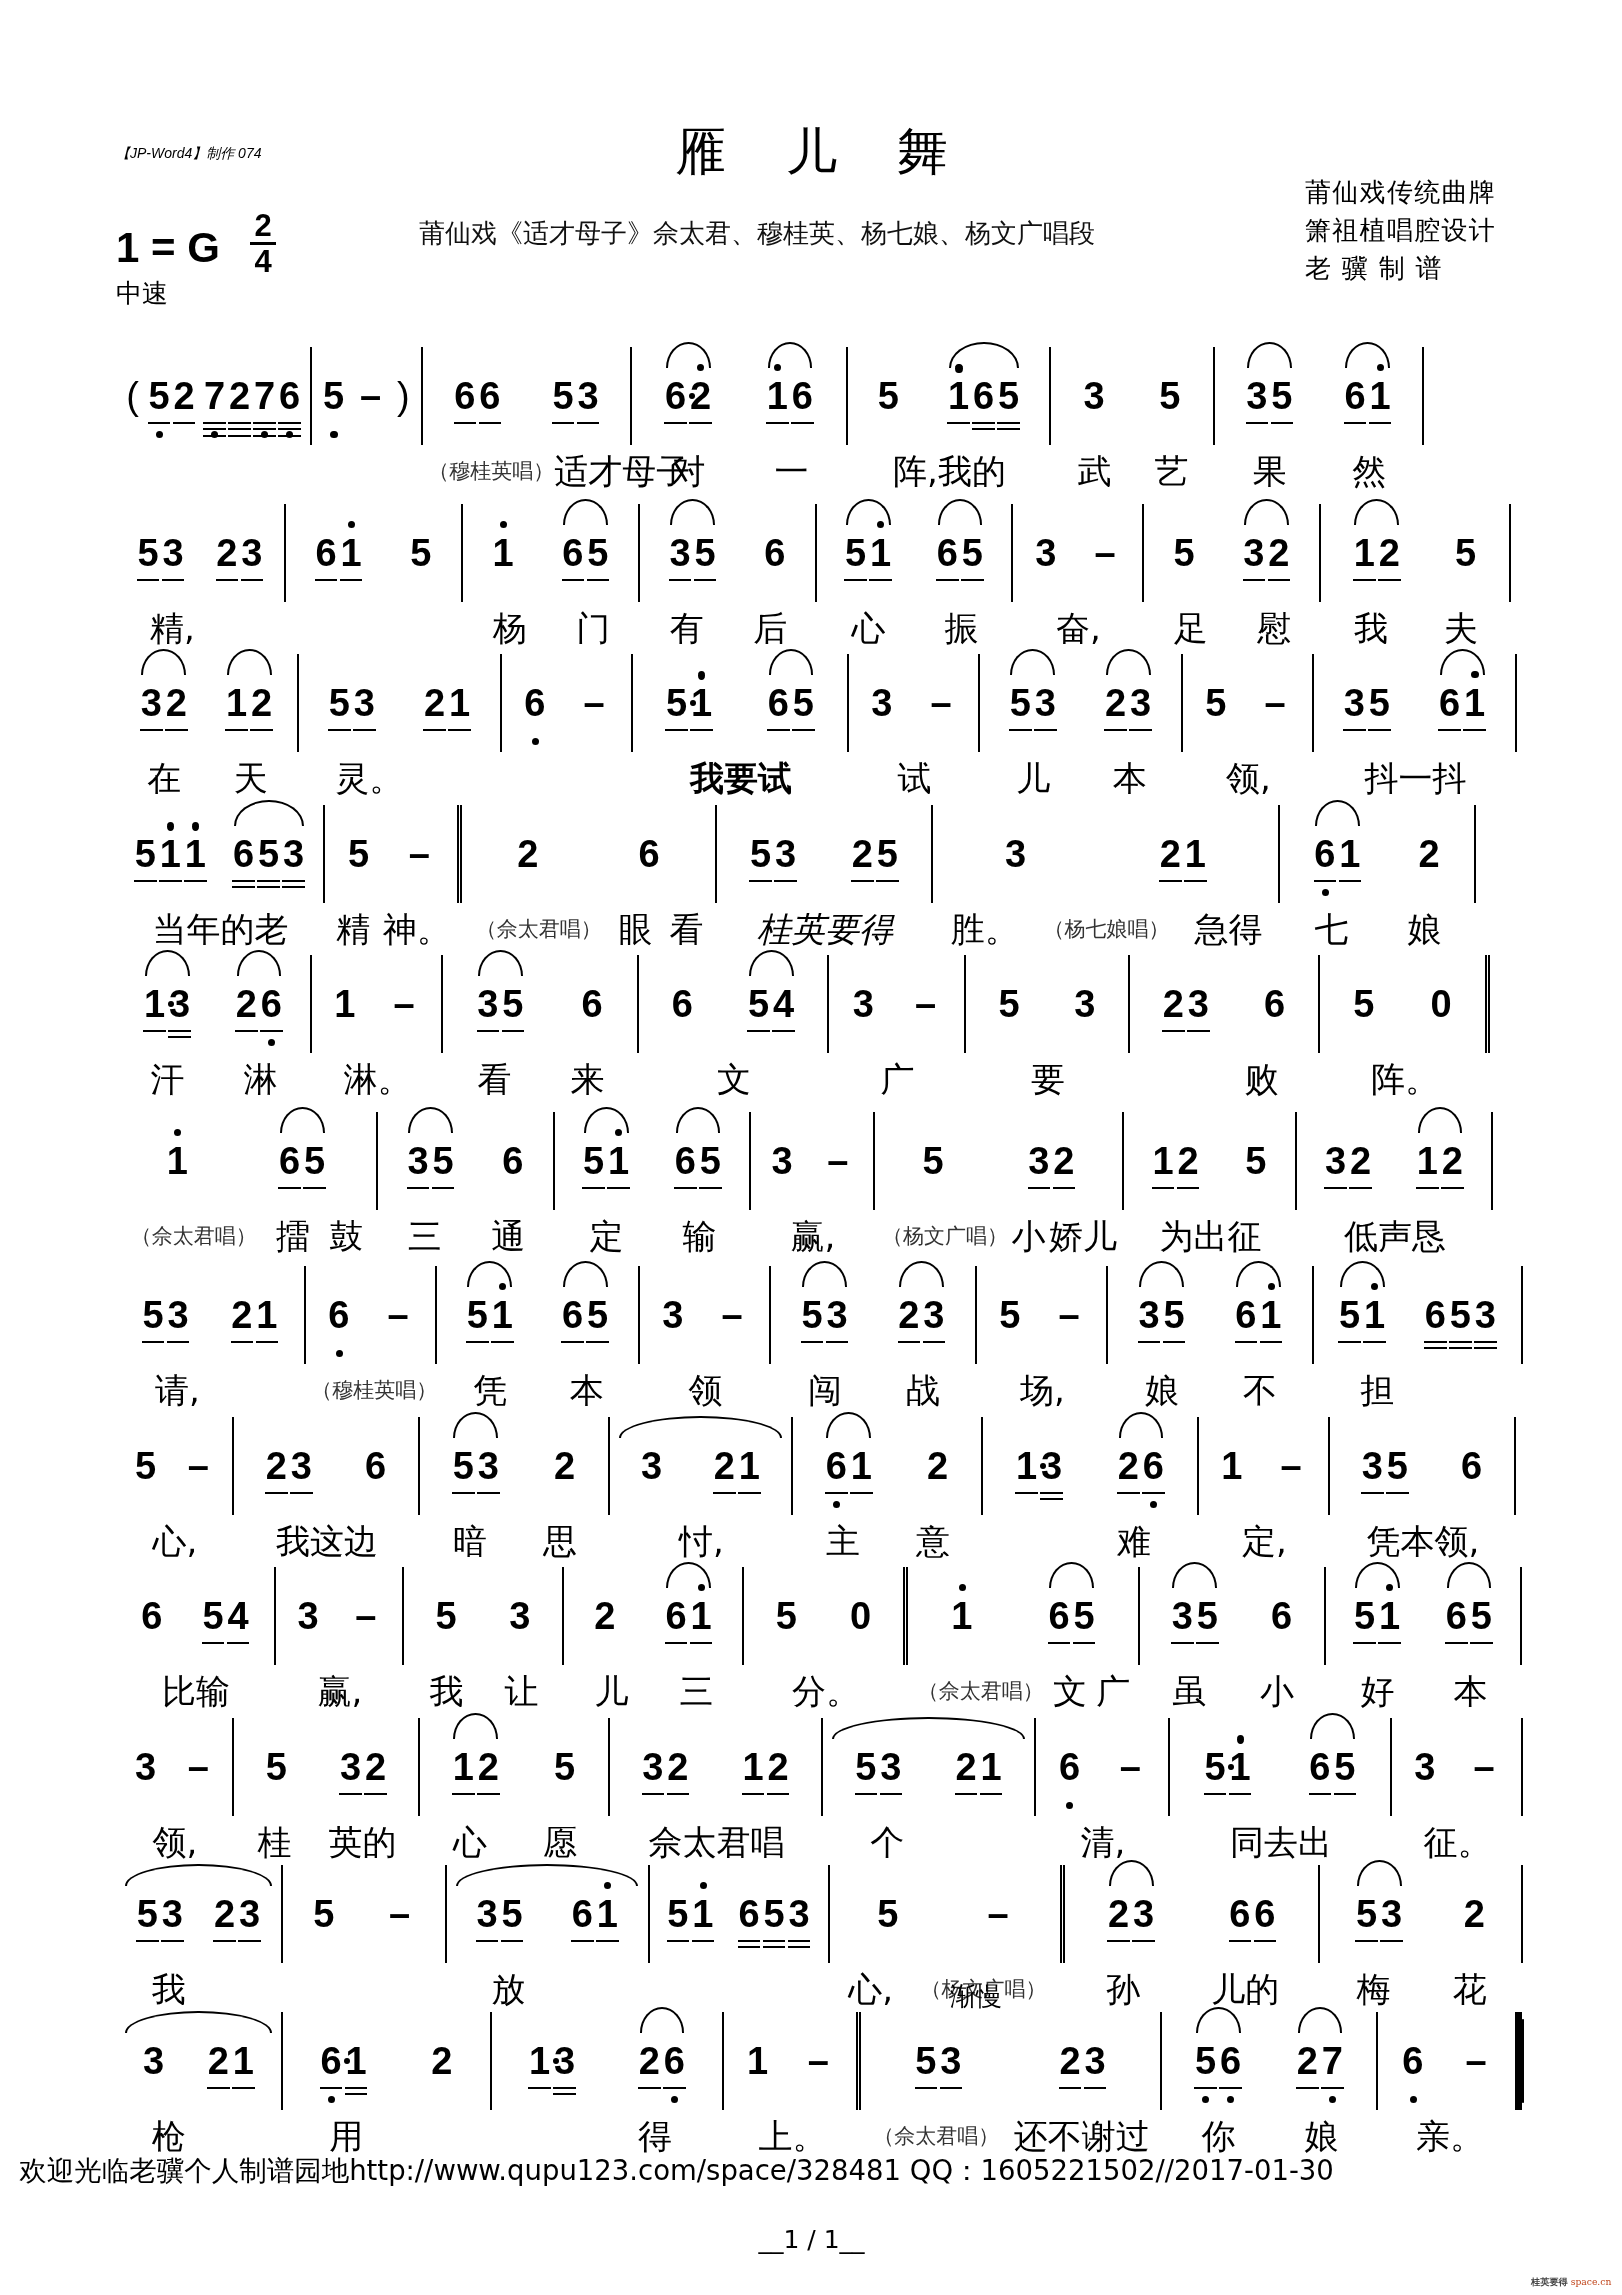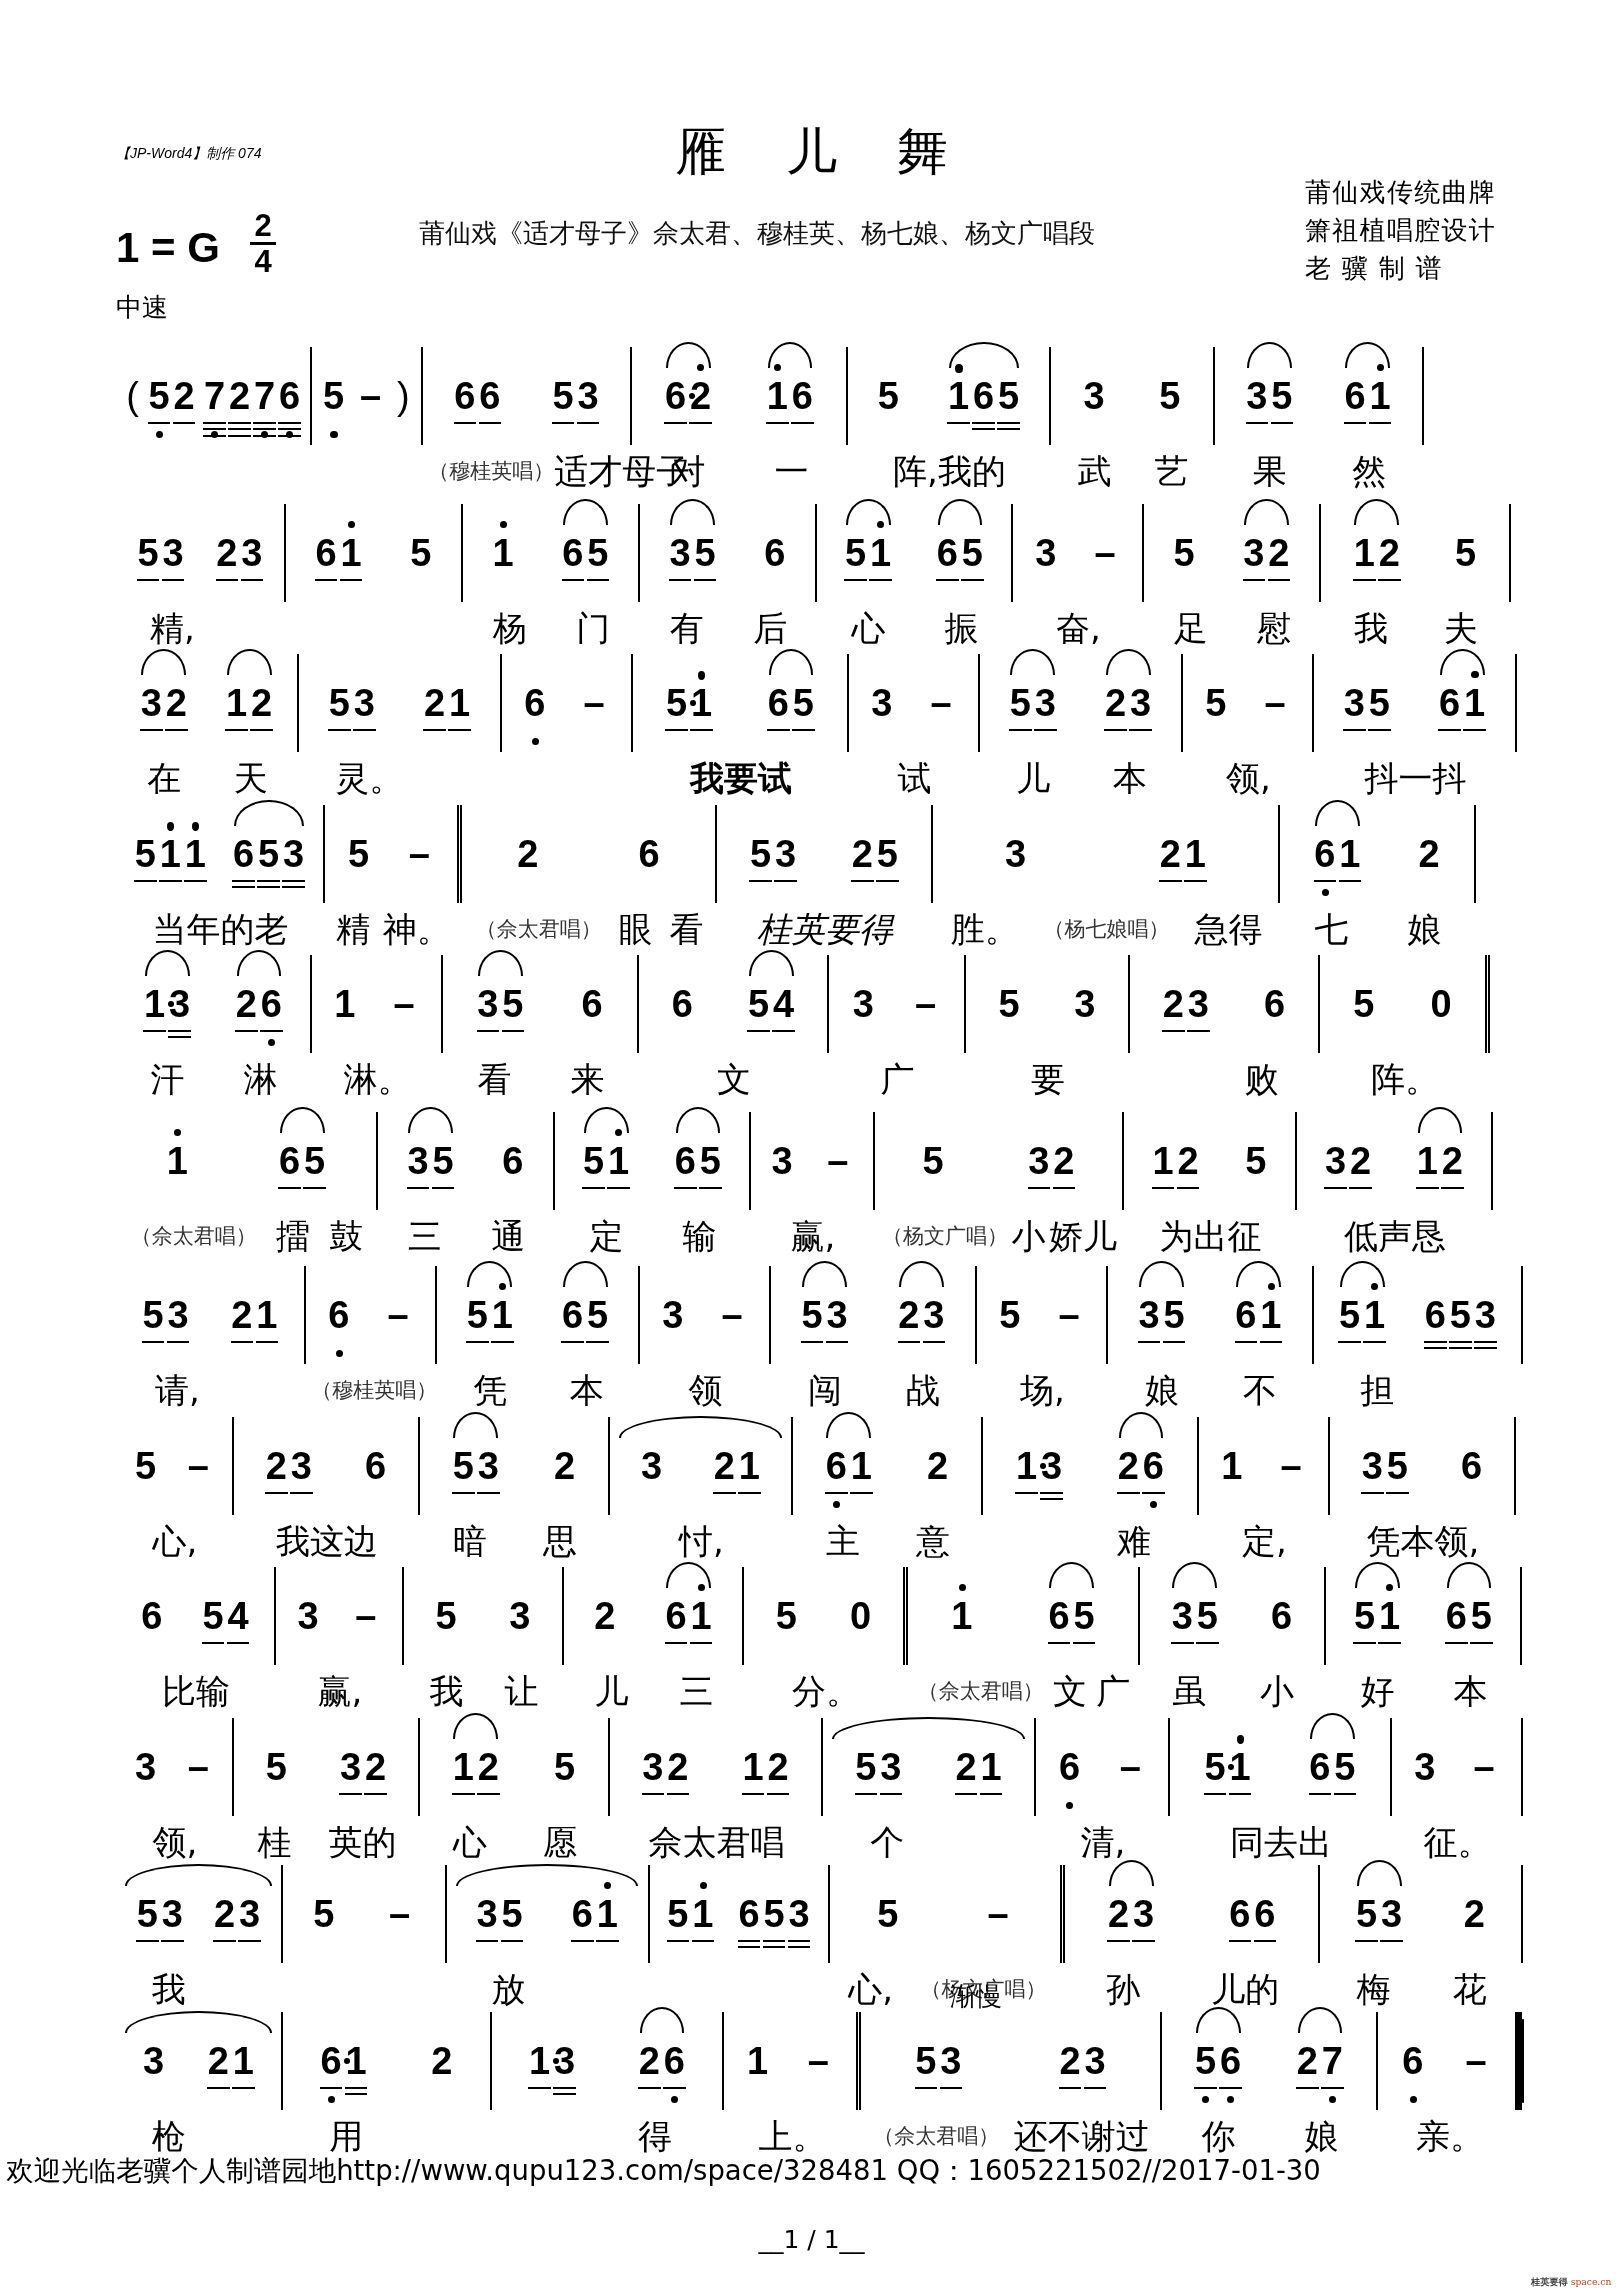--- a/index.html
+++ b/index.html
@@ -6,21 +6,21 @@
   body{width:1623px;height:2295px;position:relative;overflow:hidden;font-family:"Liberation Sans","DejaVu Sans",sans-serif;color:#000;}
   .abs{position:absolute;}
   .maker{left:116px;top:145px;font-size:14px;font-style:italic;}
   .title{left:0;width:1623px;top:118px;text-align:center;font-size:51px;letter-spacing:60px;font-family:"DejaVu Sans",sans-serif;padding-left:60px;box-sizing:border-box;}
   .subtitle{left:419px;top:216px;font-size:26px;font-family:"DejaVu Sans",sans-serif;color:#111;}
   .credits{left:1305px;top:173px;font-size:26px;line-height:38px;font-family:"DejaVu Sans",sans-serif;}
   .credits div{letter-spacing:1.3px;}
   .key{left:116px;top:224px;font-size:42px;font-weight:bold;}
   .timesig{left:250px;top:211px;width:26px;text-align:center;font-weight:bold;font-size:31px;line-height:30px;}
   .timesig .bar{border-top:3.3px solid #000;margin:1.3px 0;}
-  .tempo{left:116px;top:290px;font-size:26px;font-family:"DejaVu Sans",sans-serif;}
+  .tempo{left:116px;top:276px;font-size:26px;font-family:"DejaVu Sans",sans-serif;}
 
   .system{position:absolute;left:116px;width:1407px;}
   .notes{position:relative;height:98px;display:flex;align-items:stretch;}
   .measure{position:relative;display:flex;align-items:center;justify-content:space-around;padding:0 5.2px;box-sizing:border-box;}
   .measure.bar-r{border-right:2px solid #000;}
   .measure.dbl-r{border-right:5.9px double #000;}
   .measure.end-r{border-right:7.9px solid #000;box-shadow:9.2px 0 0 -7.2px #000;}
   .group{display:flex;position:relative;}
   .note{position:relative;font-size:38px;font-weight:bold;width:25px;text-align:center;line-height:98px;height:98px;}
   .note.paren{font-weight:normal;width:17px;}
@@ -29,21 +29,21 @@
   .u2::before{content:"";position:absolute;left:1.3px;right:1.3px;top:81px;border-top:2.6px solid #000;}
   .u3 .ul3{position:absolute;left:1.3px;right:1.3px;top:88px;border-top:2.6px solid #000;}
   .dh::before{content:"";position:absolute;width:7.2px;height:7.2px;border-radius:50%;background:#000;left:50%;margin-left:-3.3px;top:17px;}
   .dl .dotlow{position:absolute;width:7.2px;height:7.2px;border-radius:50%;background:#000;left:50%;margin-left:-3.3px;top:84px;}
   .aug{position:absolute;right:-6.5px;top:46px;width:5.9px;height:5.9px;border-radius:50%;background:#000;}
   .slur{position:absolute;top:-5.2px;height:26px;border:2.6px solid #000;border-bottom:none;border-radius:50% 50% 0 0/100% 100% 0 0;box-sizing:border-box;}
   .lyrics{position:relative;height:52px;display:flex;}
   .lm{position:relative;display:flex;justify-content:space-around;align-items:center;box-sizing:border-box;padding:0 5.2px;}
   .lc{font-size:34px;font-family:"DejaVu Sans",sans-serif;line-height:52px;white-space:nowrap;}
   .lc.small{font-size:21px;color:#333;}
-  .footer{left:0;width:1327px;text-align:center;top:2153px;font-size:27.5px;font-family:"DejaVu Sans",sans-serif;}
+  .footer{left:13px;width:1327px;text-align:center;top:2153px;font-size:27.5px;font-family:"DejaVu Sans",sans-serif;}
   .pageno{left:0;width:1623px;text-align:center;top:2225px;font-size:25px;font-family:"DejaVu Sans",sans-serif;}
   .watermark{left:1531px;top:2276px;font-size:9.2px;color:#444;font-family:"DejaVu Serif",serif;}
   .watermark span{color:#c0451b;}
   .tempo2{font-size:26px;font-family:"DejaVu Sans",sans-serif;}
 </style>
 </head>
 <body>
 
 <div class="abs maker">【JP-Word4】制作 074</div>
 <div class="abs title">雁儿舞</div>

